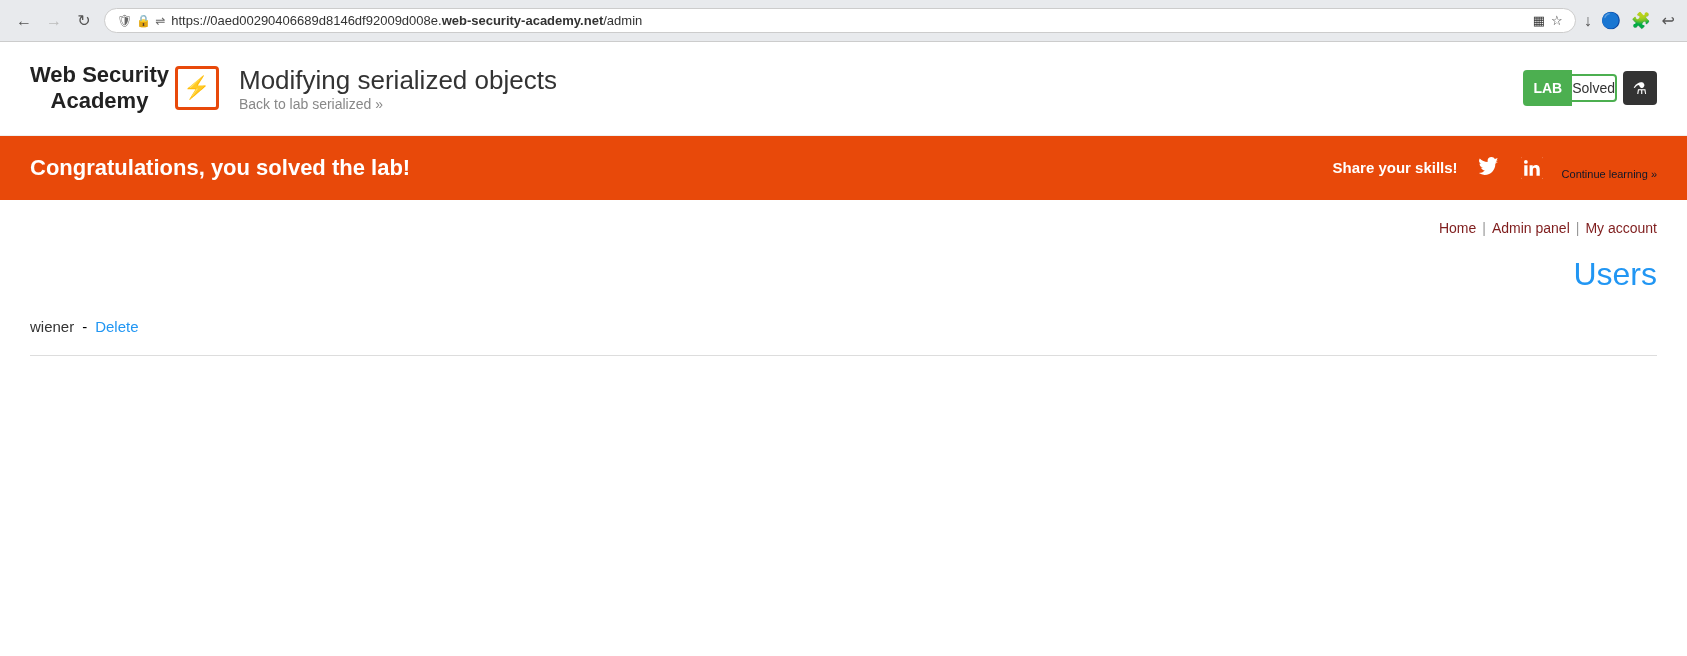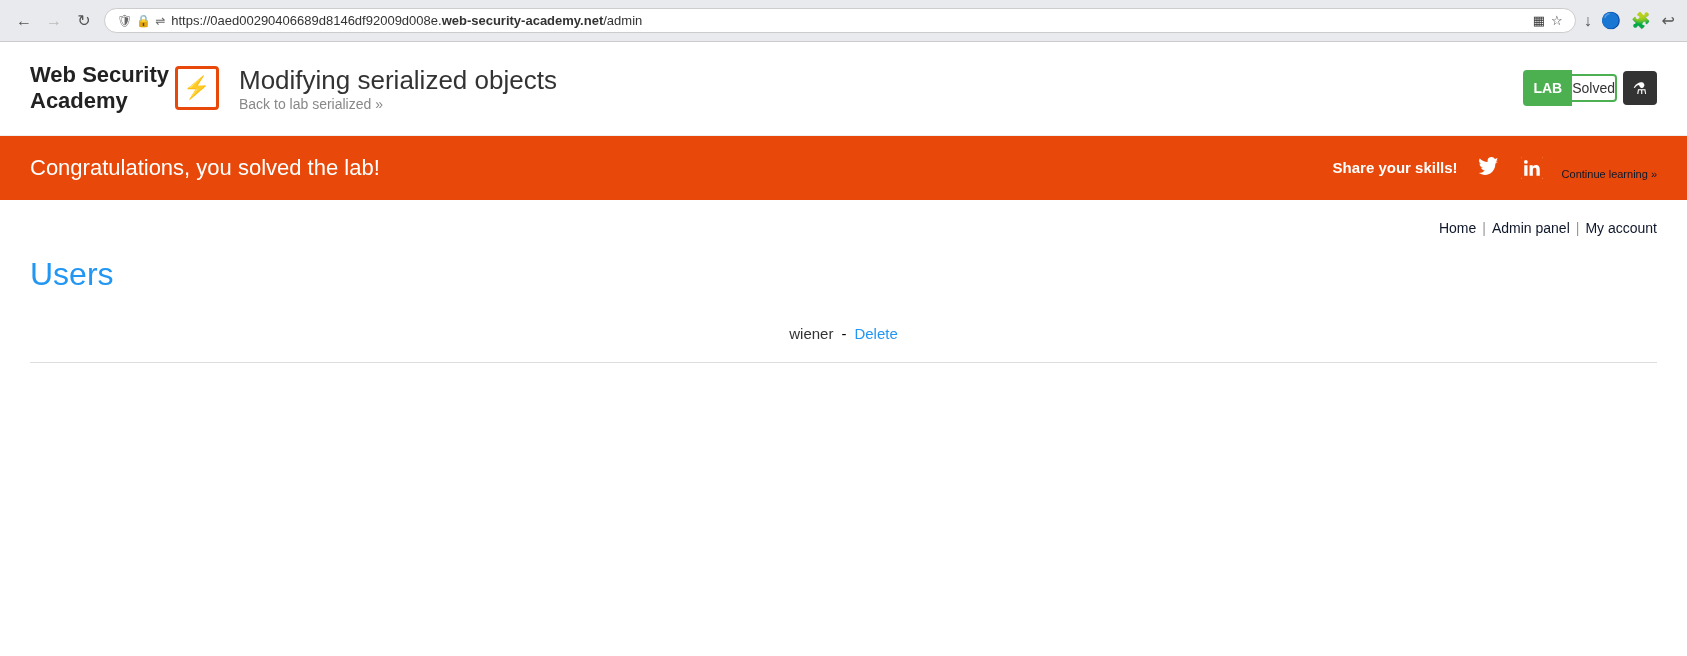--- a/index.html
+++ b/index.html
@@ -71,20 +71,21 @@
       align-items: center;
       gap: 20px;
     }
     .logo {
       display: flex;
       align-items: center;
       font-size: 22px;
       font-weight: bold;
       color: #222;
       line-height: 1.2;
+      text-align: center;
     }
     .logo-icon {
       width: 44px;
       height: 44px;
       border: 3px solid #e8490a;
       border-radius: 4px;
       display: flex;
       align-items: center;
       justify-content: center;
       margin-left: 6px;
@@ -143,21 +144,21 @@
     .congrats-banner {
       background: #e8490a;
       color: #fff;
       padding: 18px 30px;
       display: flex;
       align-items: center;
       justify-content: space-between;
     }
     .congrats-text {
       font-size: 22px;
-      font-weight: 400;
+      font-weight: 700;
     }
     .banner-right {
       display: flex;
       align-items: center;
       gap: 16px;
     }
     .share-label {
       font-weight: bold;
       font-size: 15px;
     }
@@ -184,45 +185,45 @@
     }
     .nav-links {
       display: flex;
       justify-content: flex-end;
       gap: 6px;
       margin-bottom: 20px;
       align-items: center;
       font-size: 14px;
     }
     .nav-links a {
-      color: #0f172a;
+      color: #7f1d1d;
       text-decoration: none;
       cursor: pointer;
     }
     .nav-separator {
       color: #999;
     }
     .success-msg {
       color: #333;
       margin-bottom: 20px;
       font-size: 15px;
     }
     .users-heading {
       color: #2196F3;
       font-size: 32px;
       font-weight: 400;
-      margin-bottom: 32px;
+      margin-bottom: 25px;
+      text-align: right;
     }
     .user-row {
       display: flex;
       align-items: center;
       gap: 8px;
       font-size: 15px;
       margin-bottom: 20px;
-      justify-content: center;
     }
     .user-name { color: #333; }
     .delete-link {
       color: #2196F3;
       text-decoration: none;
       cursor: pointer;
     }
     .divider {
       border: none;
       border-top: 1px solid #ddd;

